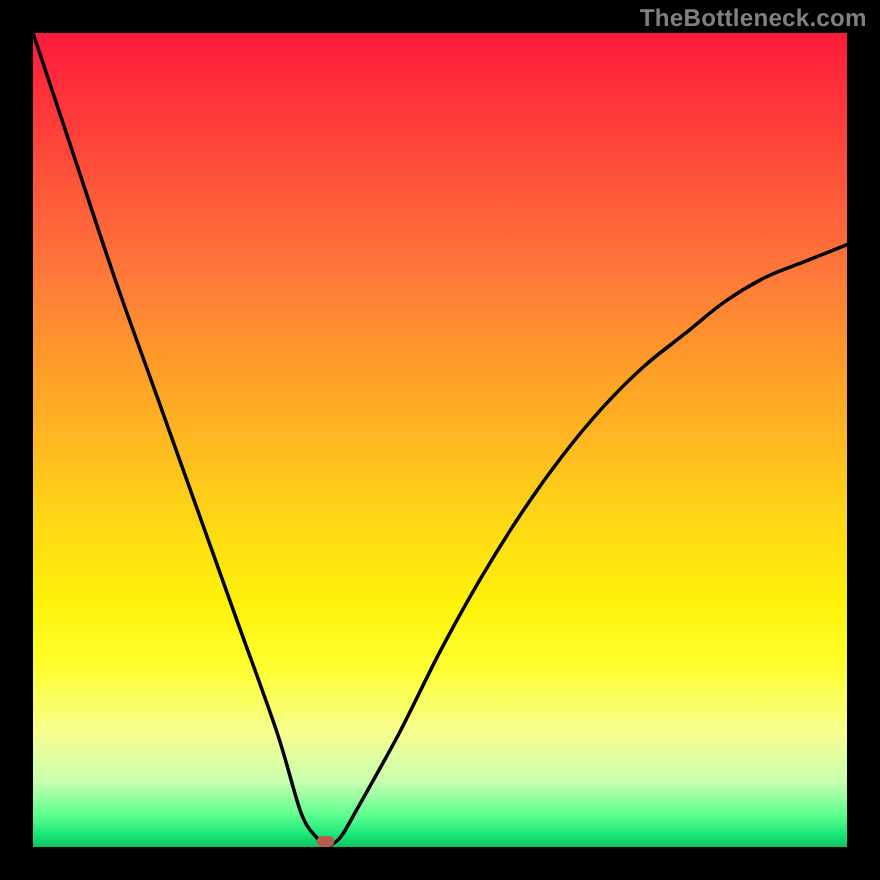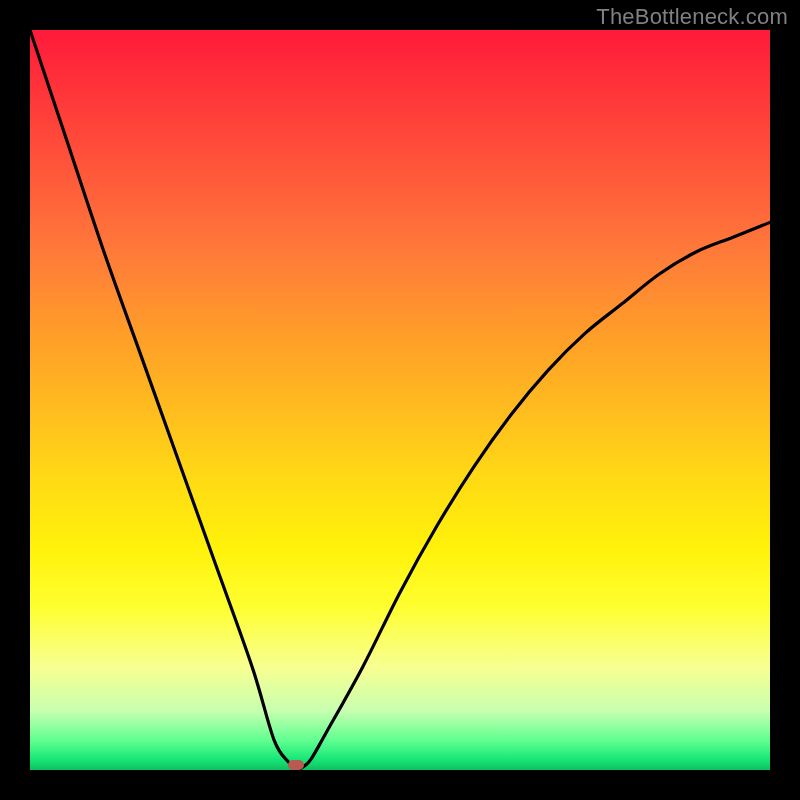--- a/index.html
+++ b/index.html
@@ -62,21 +62,21 @@
     background: #b85a50;
     transform: translate(-50%, -50%);
   }
   .watermark {
     position: absolute;
     top: 4px;
     right: 12px;
     color: #808080;
     font-size: 22px;
     letter-spacing: 0.2px;
-    font-weight: 400;
+    font-weight: 700;
   }
 </style>
 </head>
 <body>
 
 <div class="frame">
 
   <div class="plot">
     <div class="gradient"></div>
 

